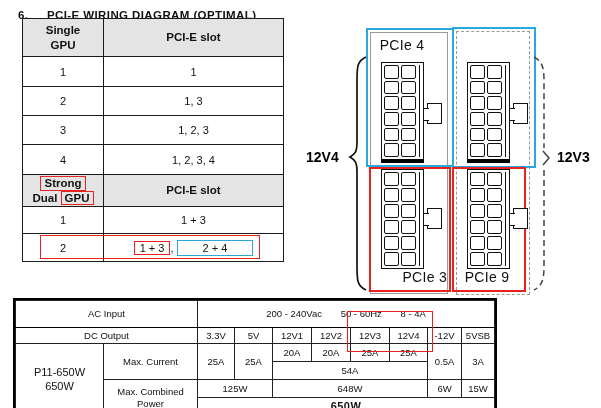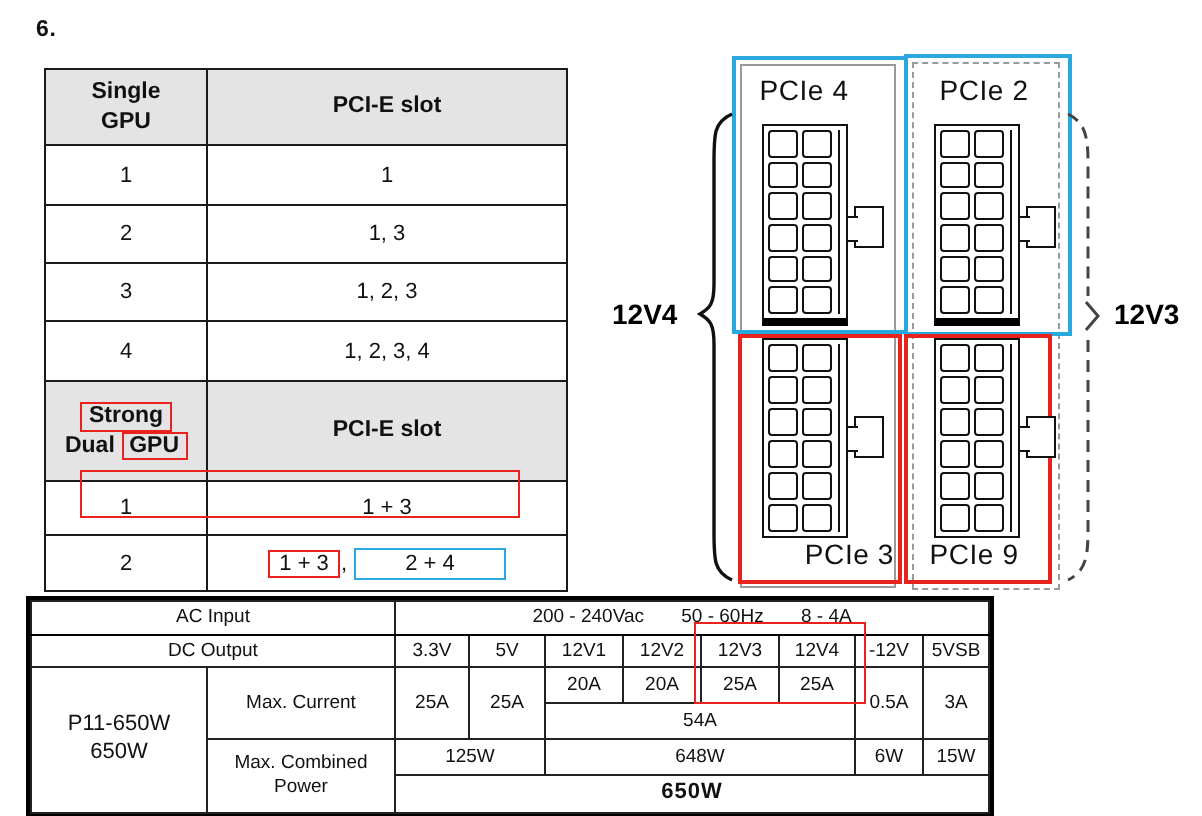--- a/index.html
+++ b/index.html
@@ -50,22 +50,23 @@
   .ac-vals span{margin:0 8px;}
   .spec-redbox{position:absolute;left:347px;top:311px;width:84px;height:39px;
                border:1.8px solid #e8231e;pointer-events:none;}
 </style>
 </head>
 <body>
 
 <div class="page">
 
   <div class="title-num">6.</div>
-
-  <table class="gpu abs" style="left:22px;top:34px;width:261px;">
+  <div class="title-txt">PCI-E WIRING DIAGRAM (OPTIMAL)</div>
+
+  <table class="gpu abs" style="left:22px;top:18px;width:261px;">
     <colgroup>
         <col style="width:81px">
         <col style="width:180px">
       </colgroup>
     <tbody>
         <tr style="height:38px">
       <td class="hdr">
         <span>Single</span><br>
         <span>GPU</span>
       </td>
@@ -80,21 +81,21 @@
       <td>1, 3</td>
     </tr>
     <tr style="height:29px">
       <td>3</td>
       <td>1, 2, 3</td>
     </tr>
     <tr style="height:30px">
       <td>4</td>
       <td>1, 2, 3, 4</td>
     </tr>
-    <tr style="height:50px">
+    <tr style="height:32px">
       <td class="hdr">
         <span class="rbox-inline">Strong</span><br>
         <span>Dual</span>
         <span class="rbox-inline">GPU</span>
       </td>
       <td class="hdr">PCI-E slot</td>
     </tr>
     <tr style="height:27px">
       <td>1</td>
       <td>1 + 3</td>
@@ -112,21 +113,20 @@
   <div class="row-redbox"></div>
 
   <div class="graybox-solid" style="left:370px;top:32px;width:76px;height:260px;"></div>
   <div class="graybox-dashed" style="left:456px;top:31px;width:72px;height:262px;"></div>
   <div class="bluebox" style="left:366px;top:28px;width:84px;height:135px;"></div>
   <div class="bluebox" style="left:452px;top:27px;width:80px;height:137px;"></div>
   <div class="redbox" style="left:369px;top:167px;width:78px;height:121px;"></div>
   <div class="redbox" style="left:452px;top:167px;width:70px;height:121px;"></div>
 
   <div class="pcie-label" style="left:370px;top:37px;width:64px;">PCIe 4</div>
-  <div class="pcie-label" style="left:456px;top:37px;width:72px;">PCIe 2</div>
   <div class="pcie-label" style="left:369px;top:269px;width:78px;text-align:right;">PCIe 3</div>
   <div class="pcie-label" style="left:452px;top:269px;width:70px;">PCIe 9</div>
 
   <div class="connector thickbottom" style="left:381px;top:62px;">
     <div class="pin"></div>
       <div class="pin"></div>
     <div class="pin"></div>
       <div class="pin"></div>
     <div class="pin"></div>
       <div class="pin"></div>
@@ -206,21 +206,21 @@
           <col style="width:37px">
           <col style="width:38px">
         <col style="width:39px">
           <col style="width:39px">
           <col style="width:39px">
           <col style="width:38px">
         <col style="width:34px">
           <col style="width:33px">
       </colgroup>
       <tbody>
-          <tr class="toprow" style="height:17px">
+          <tr class="toprow" style="height:27px">
         <td colspan="2">AC Input</td>
         <td colspan="8" class="ac-vals">
           <span>200 - 240Vac</span>
           <span>50 - 60Hz</span>
           <span>8 - 4A</span>
         </td>
       </tr>
       <tr style="height:16px">
         <td colspan="2">DC Output</td>
         <td>3.3V</td>

